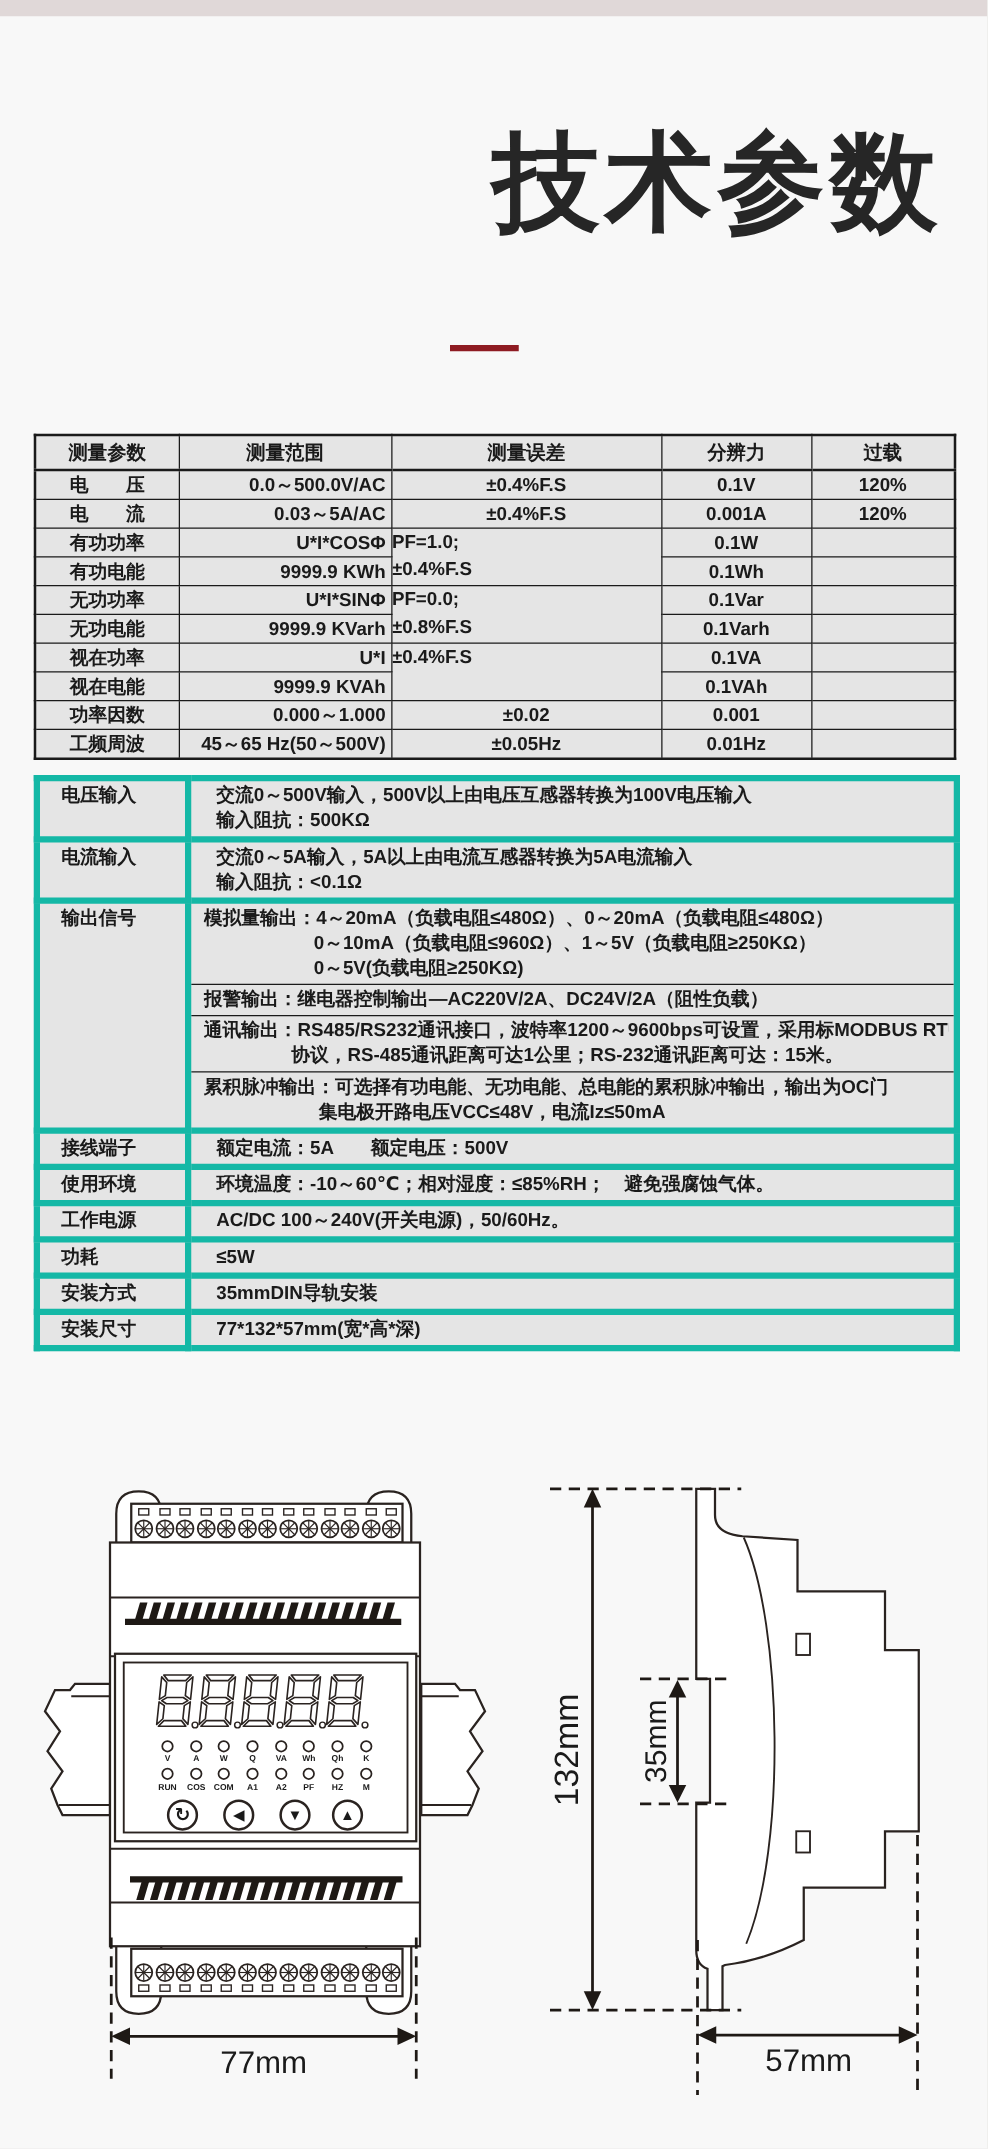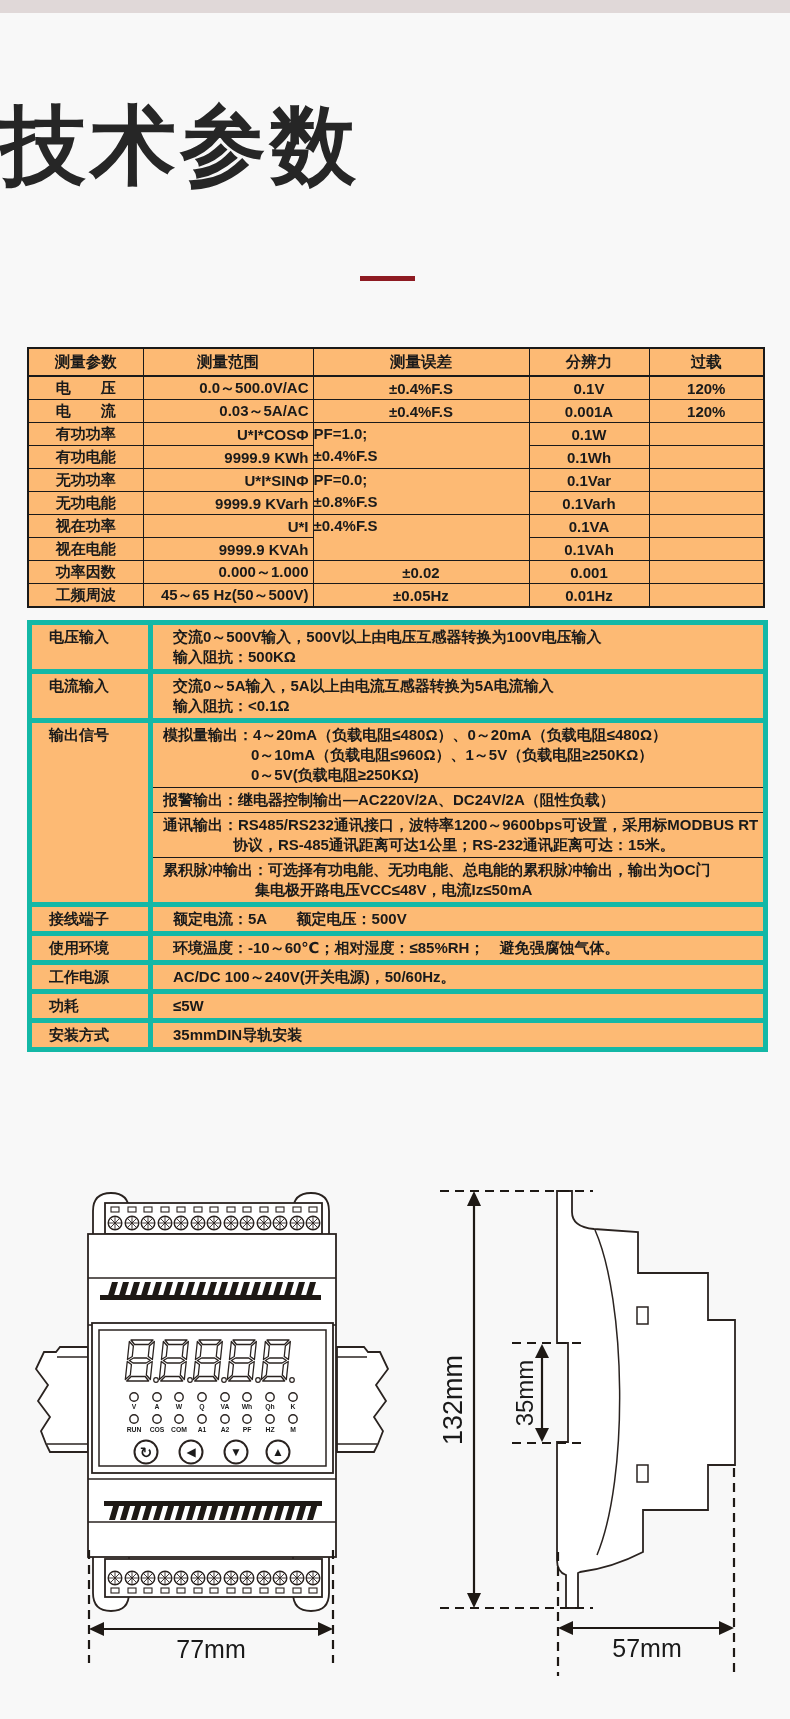--- a/index.html
+++ b/index.html
@@ -1,24 +1,24 @@
 <!DOCTYPE html>
 <html><head>
 <meta charset="utf-8">
 <style>
   html,body{margin:0;padding:0;background:#e9e7e6;}
   .page{position:relative;width:790px;height:1719px;margin:0 auto;background:#F8F8F8;
         font-family:"Liberation Sans","DejaVu Sans",sans-serif;color:#1A1A1A;overflow:hidden;}
   .topstrip{position:absolute;left:0;top:0;width:790px;height:13px;background:#E0D8D8;}
-  .main-title{position:absolute;left:0;top:88px;width:754px;margin:0;text-align:left;
+  .main-title{position:absolute;left:0;top:88px;width:754px;margin:0;text-align:right;
         font-size:86px;font-weight:900;letter-spacing:4px;color:#262626;}
   .title-rule{position:absolute;left:360px;top:276px;width:55px;height:5px;background:#8E1B22;}
 
   
-  table{border-collapse:collapse;table-layout:fixed;background:#fdba74;}
+  table{border-collapse:collapse;table-layout:fixed;background:#e5e5e5;}
   .spec{position:absolute;left:27px;top:347px;width:736px;border:2px solid #1A1A1A;}
   .spec th,.spec td{border:1px solid #1A1A1A;font-size:15px;font-weight:700;
         padding:0 4px;white-space:nowrap;overflow:hidden;}
   .spec th{height:26px;font-size:15.5px;border-bottom:2px solid #1A1A1A;}
   .spec td{height:22px;text-align:center;}
   .spec td.c-param{text-align:center;}
   .spec td.c-range{text-align:right;padding-left:12px;}
   .spec td.merged{vertical-align:top;padding:0;}
   .spec .mline{height:22px;line-height:22px;text-align:left;}
 
@@ -217,20 +217,26 @@
       <tr>
         <td class="lbl">功耗</td>
         <td class="cnt">
             <div class="ln">≤5W</div>
           </td>
       </tr>
       <tr>
         <td class="lbl">安装方式</td>
         <td class="cnt">
             <div class="ln">35mmDIN导轨安装</div>
+          </td>
+      </tr>
+      <tr>
+        <td class="lbl">安装尺寸</td>
+        <td class="cnt">
+            <div class="ln">77*132*57mm(宽*高*深)</div>
           </td>
       </tr>
     </tbody>
   </table>
 
 
   <svg class="drawing" viewBox="0 0 790 1719">
     <defs>
       <g id="d8" transform="skewX(-6)">
         <g fill="#fff" stroke="#2A2320" stroke-width="1.3" stroke-linejoin="round">

